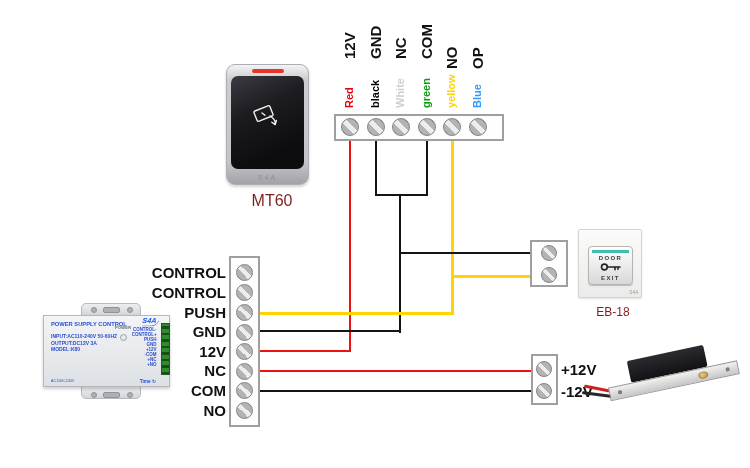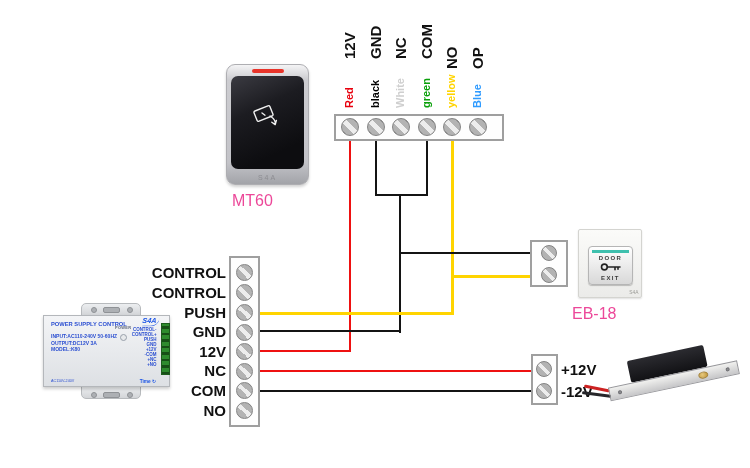--- a/index.html
+++ b/index.html
@@ -22,22 +22,22 @@
   
   .vlabel { position:absolute; writing-mode:vertical-rl; transform:rotate(180deg); white-space:nowrap; }
   .tname  { font-size:15px; font-weight:600; color:#111; width:18px; height:46px; }
   .cname  { font-size:11px; font-weight:700; width:14px; height:36px; }
   
   .mlabel { position:absolute; right:524px; font-size:15px; font-weight:600; color:#111;
             height:18px; line-height:18px; white-space:nowrap; }
   
   .plabel { position:absolute; font-size:15px; font-weight:600; color:#111; height:17px; line-height:17px; }
   
-  .devlabel { position:absolute; font-size:16px; color:#ec4899; text-align:left; }
-  .devlabel.big { font-size:16px; }
+  .devlabel { position:absolute; font-size:16px; color:#7f1d1d; text-align:center; }
+  .devlabel.big { font-size:12px; }
 
   
   .mt60 { position:absolute; left:226px; top:64px; width:83px; height:121px; border-radius:9px;
           background:linear-gradient(180deg,#f4f4f5,#cdcdd1 12%,#c3c3c8 82%,#a2a3a8);
           border:1px solid #aeaeb2; box-shadow:0 2px 3px rgba(0,0,0,.18); box-sizing:border-box; }
   .mt60-led { position:absolute; left:50%; top:4px; transform:translateX(-50%);
               width:32px; height:4px; border-radius:2px; background:#e8342a; }
   .mt60-face { position:absolute; left:4px; right:4px; top:11px; bottom:15px; border-radius:7px;
                background:linear-gradient(155deg,#3b3b42 0%,#1c1c21 35%,#0d0d10 78%); }
   .mt60-icon { position:absolute; left:50%; top:44%; transform:translate(-50%,-50%); }

